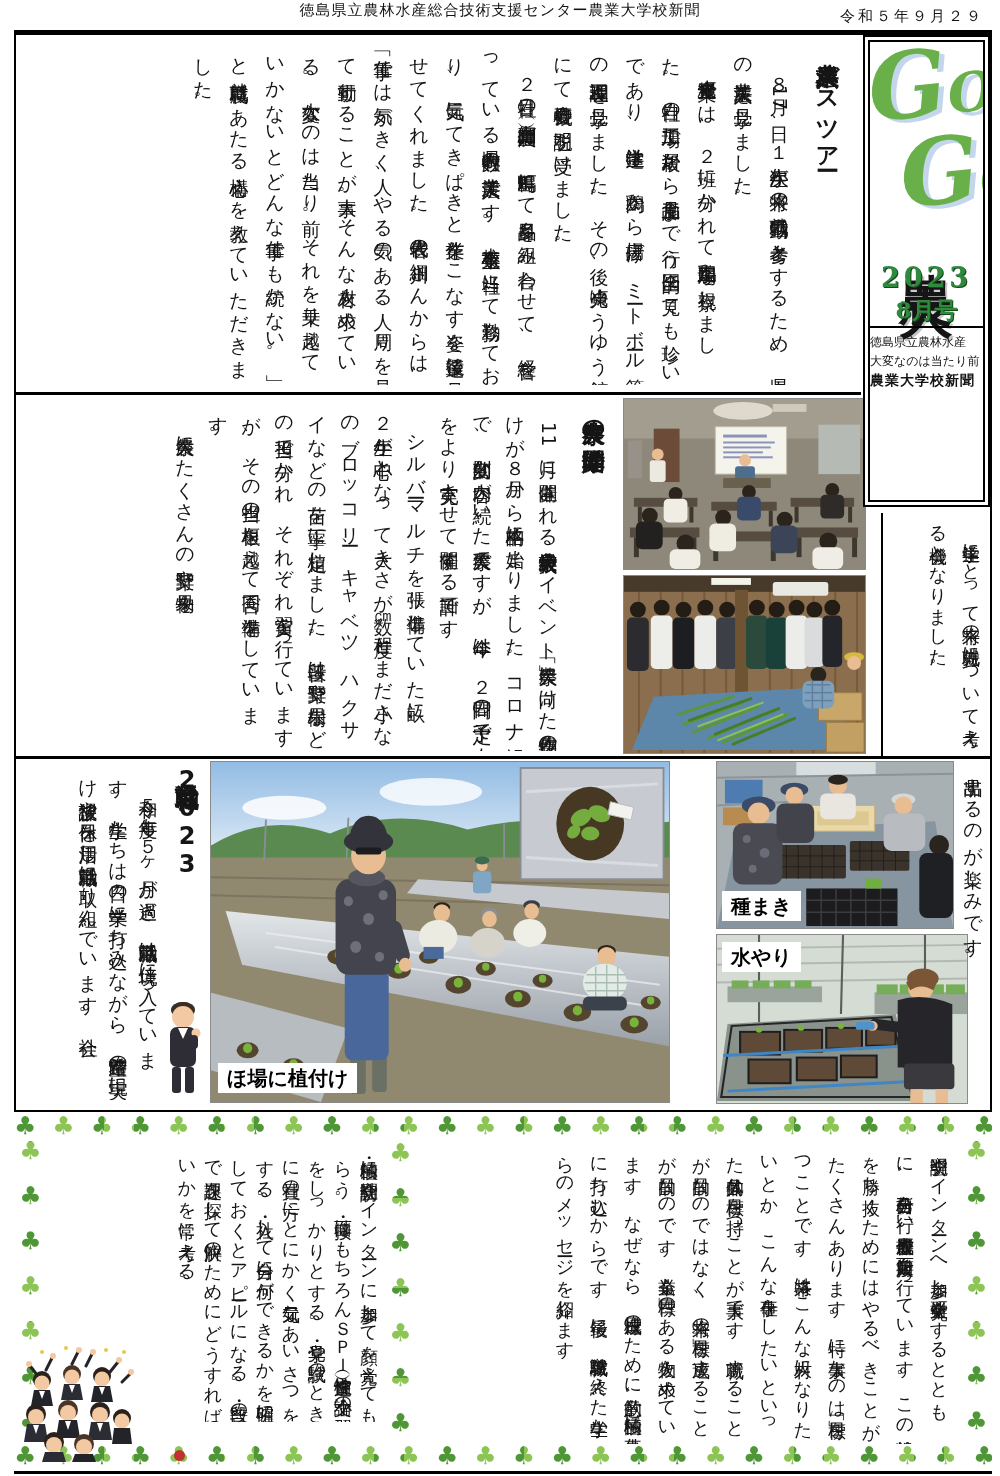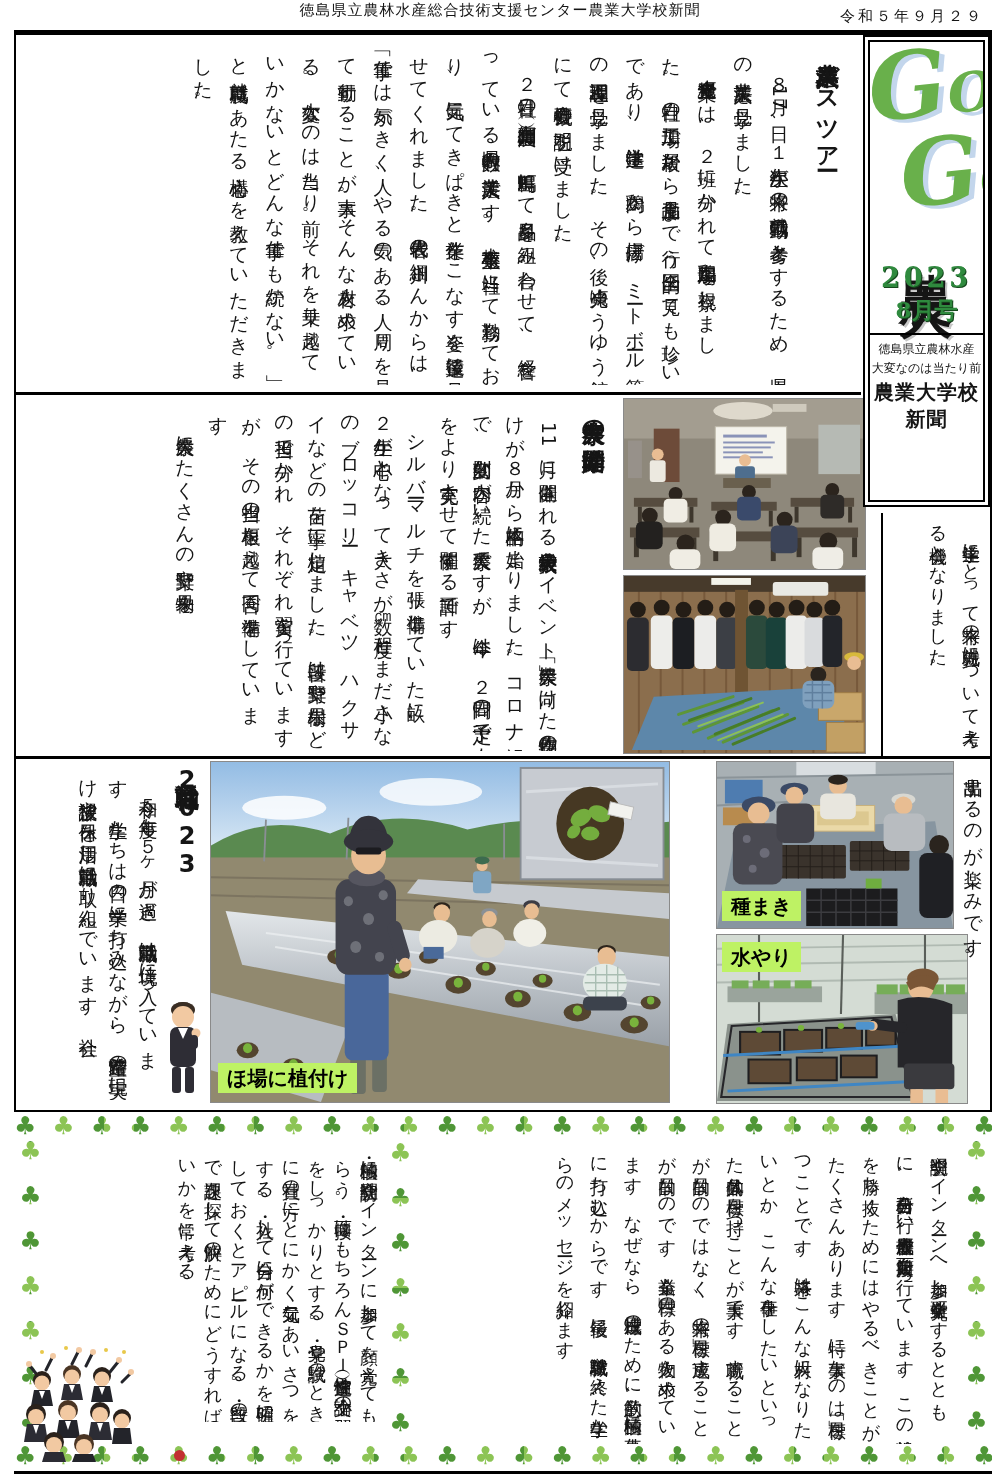--- a/index.html
+++ b/index.html
@@ -37,21 +37,21 @@
   
   .photo { position:relative; border:1px solid #8a8a8a; overflow:hidden; background:#ccc; box-sizing:border-box; }
   .photo svg { display:block; width:100%; height:100%; }
   .photos-b { position:absolute; top:363px; left:607px; width:243px; }
   .photo-classroom { width:243px; height:172px; margin-bottom:5px; }
   .photo-shed { width:243px; height:179px; }
   .photo-field { position:absolute; top:726px; left:194px; width:460px; height:342px; }
   .photos-c { position:absolute; top:726px; left:700px; width:238px; }
   .photo-sowing { width:238px; height:168px; margin-bottom:5px; }
   .photo-watering { width:252px; height:170px; }
-  .cap { position:absolute; background:#bef264; color:#000; font-weight:bold; font-size:20px;
+  .cap { position:absolute; background:#ffffff; color:#000; font-weight:bold; font-size:20px;
     line-height:26px; padding:2px 9px; white-space:nowrap; }
   .cap-field { left:7px; bottom:9px; }
   .cap-sowing { left:5px; bottom:7px; }
   .cap-watering { left:5px; top:7px; }
 
   
   .logo-box { position:absolute; top:0; right:0; width:127px; height:472px; border:2px solid #000;
     padding:3px; box-sizing:border-box; background:#fff; }
   .logo-inner { border:2px solid #000; width:100%; height:100%; box-sizing:border-box;
     display:flex; flex-direction:column; align-items:center; overflow:hidden; }
@@ -62,24 +62,24 @@
   .go::first-letter { font-size:92px; }
   .go-1 { position:absolute; top:2px; left:-2px; transform:rotate(-6deg); }
   .go-2 { position:absolute; top:88px; left:30px; transform:rotate(-6deg); }
   .kanji-title { writing-mode:vertical-rl; text-orientation:upright;
     font-family:"DejaVu Serif","Liberation Serif",serif; font-weight:900; font-size:54px;
     line-height:1; letter-spacing:12px; margin-top:2px; flex:none; text-shadow:2px 2px 0 #c6c6c6; }
   .logo-year { font-family:"DejaVu Serif",serif; font-weight:bold; font-size:27px; color:#2f8a3e;
     letter-spacing:4px; margin-top:8px; text-shadow:1px 1px 0 #16481d; flex:none; }
   .logo-issue { font-family:"DejaVu Serif",serif; font-weight:bold; font-size:23px; color:#2f8a3e;
     margin-top:2px; text-shadow:1px 1px 0 #16481d; flex:none; }
-  .logo-org { border-top:2px solid #000; margin-top:7px; width:100%; text-align:center;
+  .logo-org { border-top:2px solid #000; width:100%; 
     padding-top:5px; flex:none; }
   .org-s { display:block; font-size:12px; line-height:1.55; }
-  .org-b { display:block; font-size:20px; font-weight:bold; letter-spacing:1px; margin-top:2px; }
+  .org-b { display:block; font-size:14px; font-weight:bold; letter-spacing:1px; margin-top:2px; }
 
   
   .clip-think { position:absolute; top:962px; left:140px; width:52px; height:100px; }
   .clip-crowd { position:absolute; left:8px; bottom:8px; width:112px; height:118px; }
   .clip-think svg,.clip-crowd svg { width:100%; height:100%; display:block; }
 
   
   .clover-box { position:absolute; left:14px; top:1112px; width:978px; height:358px; background:#fff; }
   .clv { position:absolute; color:#67ad3f; font-size:25px; line-height:27px; letter-spacing:4px;
     white-space:nowrap; overflow:hidden; }

